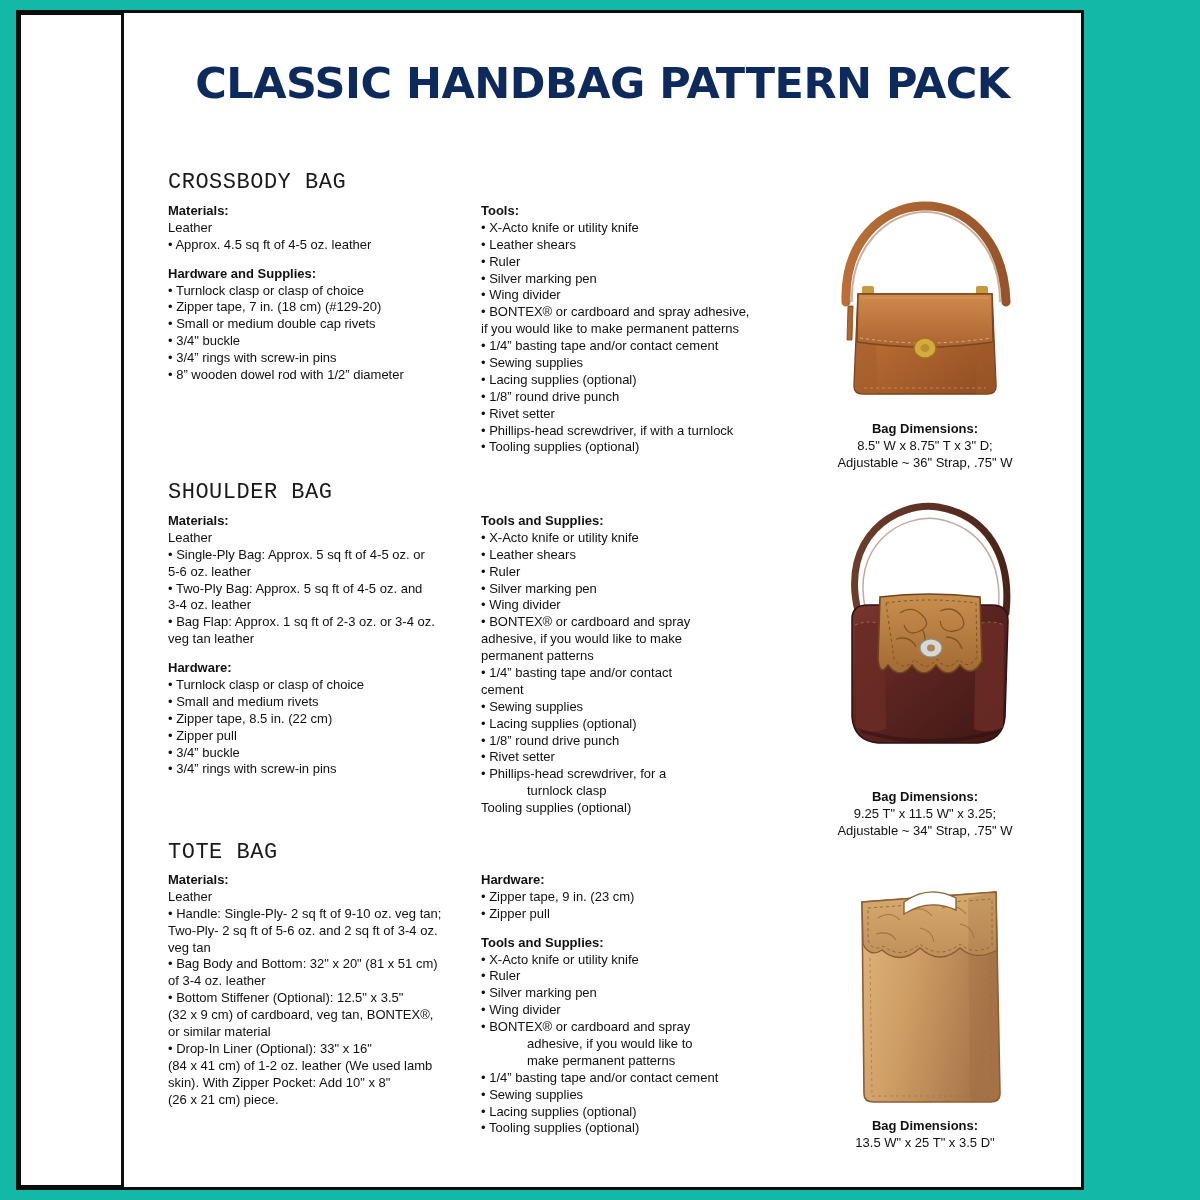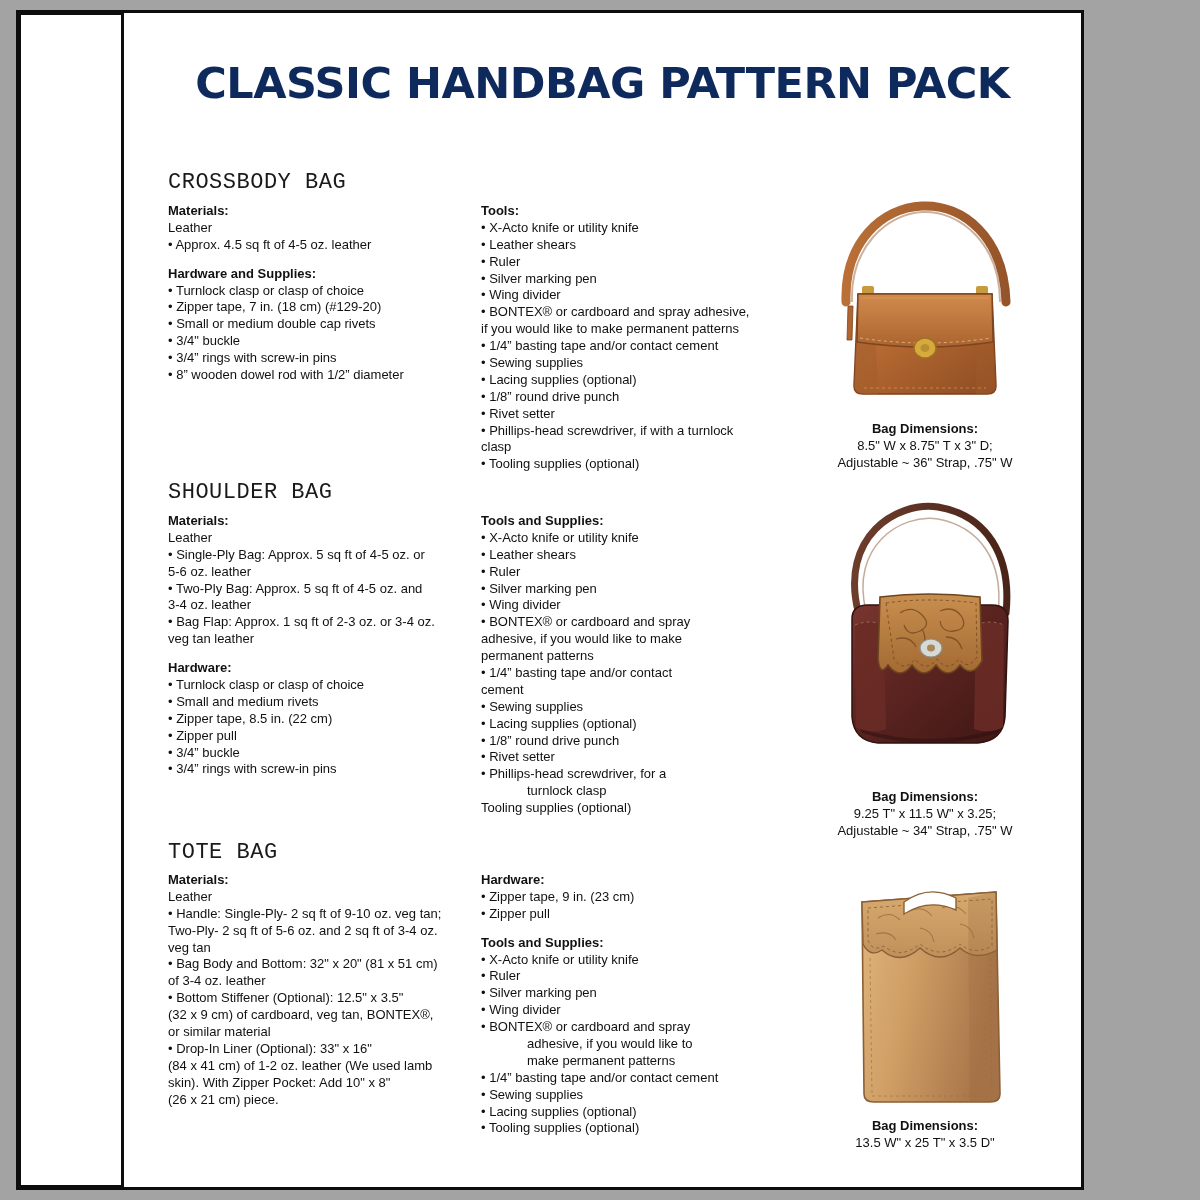--- a/index.html
+++ b/index.html
@@ -11,21 +11,21 @@
     width: 1200px;
     height: 1200px;
     font-family: "Liberation Sans", sans-serif;
     color: #111111;
     overflow: hidden;
   }
   .page {
     position: relative;
     width: 1200px;
     height: 1200px;
-    background: #a3a3a3;
+    background: #14b8a6;
     box-sizing: border-box;
   }
   
   .frame-outer {
     position: absolute;
     left: 16px;
     top: 10px;
     width: 1068px;
     height: 1180px;
     border: 5px solid #0d0d0d;
@@ -137,21 +137,20 @@
       <p>• Silver marking pen</p>
       <p>• Wing divider</p>
       <p>• BONTEX® or cardboard and spray adhesive,</p>
       <p>if you would like to make permanent patterns</p>
       <p>• 1/4” basting tape and/or contact cement</p>
       <p>• Sewing supplies</p>
       <p>• Lacing supplies (optional)</p>
       <p>• 1/8” round drive punch</p>
       <p>• Rivet setter</p>
       <p>• Phillips-head screwdriver, if with a turnlock</p>
-      <p>clasp</p>
       <p>• Tooling supplies (optional)</p>
     </div>
 
   <div class="bagwrap" style="left:800px; top:190px; width:250px;">
     <svg width="250" height="225" viewBox="0 0 250 225">
       <defs>
         <linearGradient id="cbBody" x1="0" y1="0" x2="1" y2="1">
           <stop offset="0%" stop-color="#c87b3f"></stop>
           <stop offset="45%" stop-color="#b0652f"></stop>
           <stop offset="100%" stop-color="#8d4c23"></stop>

